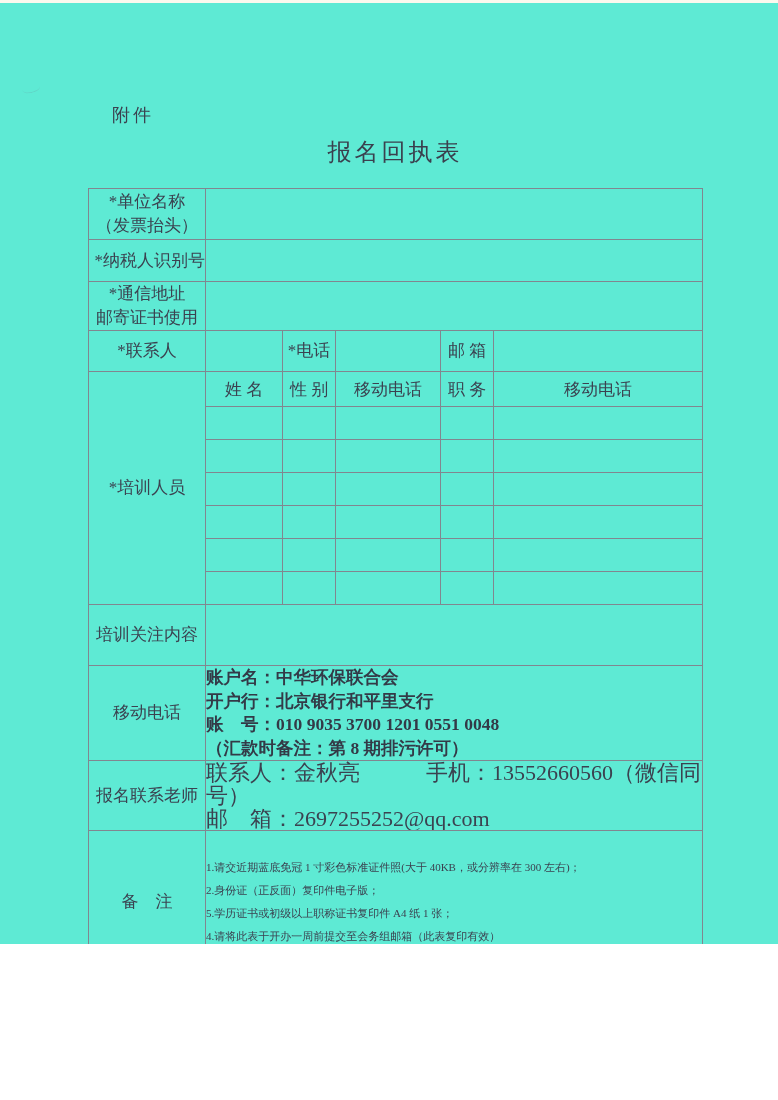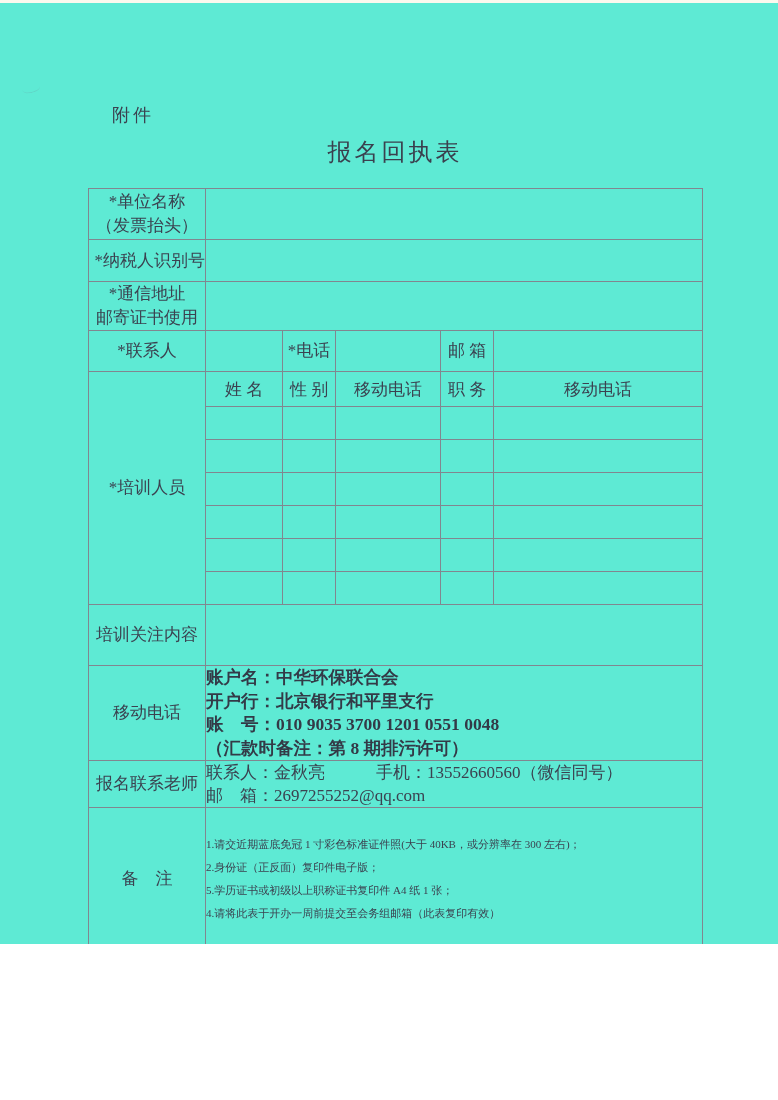--- a/index.html
+++ b/index.html
@@ -95,21 +95,21 @@
     font-weight: bold;
     font-size: 17.5px;
     line-height: 23.5px;
     white-space: pre-wrap;
     color: #333a47;
   }
   .teacher-cell {
     padding: 1px 10px;
   }
   .teacher-line {
-    font-size: 17px;
+    font-size: 22px;
     line-height: 23px;
     white-space: pre-wrap;
   }
   .notes-cell {
     padding: 4px 10px 4px 10px;
     vertical-align: top;
   }
   .note-line {
     font-size: 11px;
     line-height: 23px;

